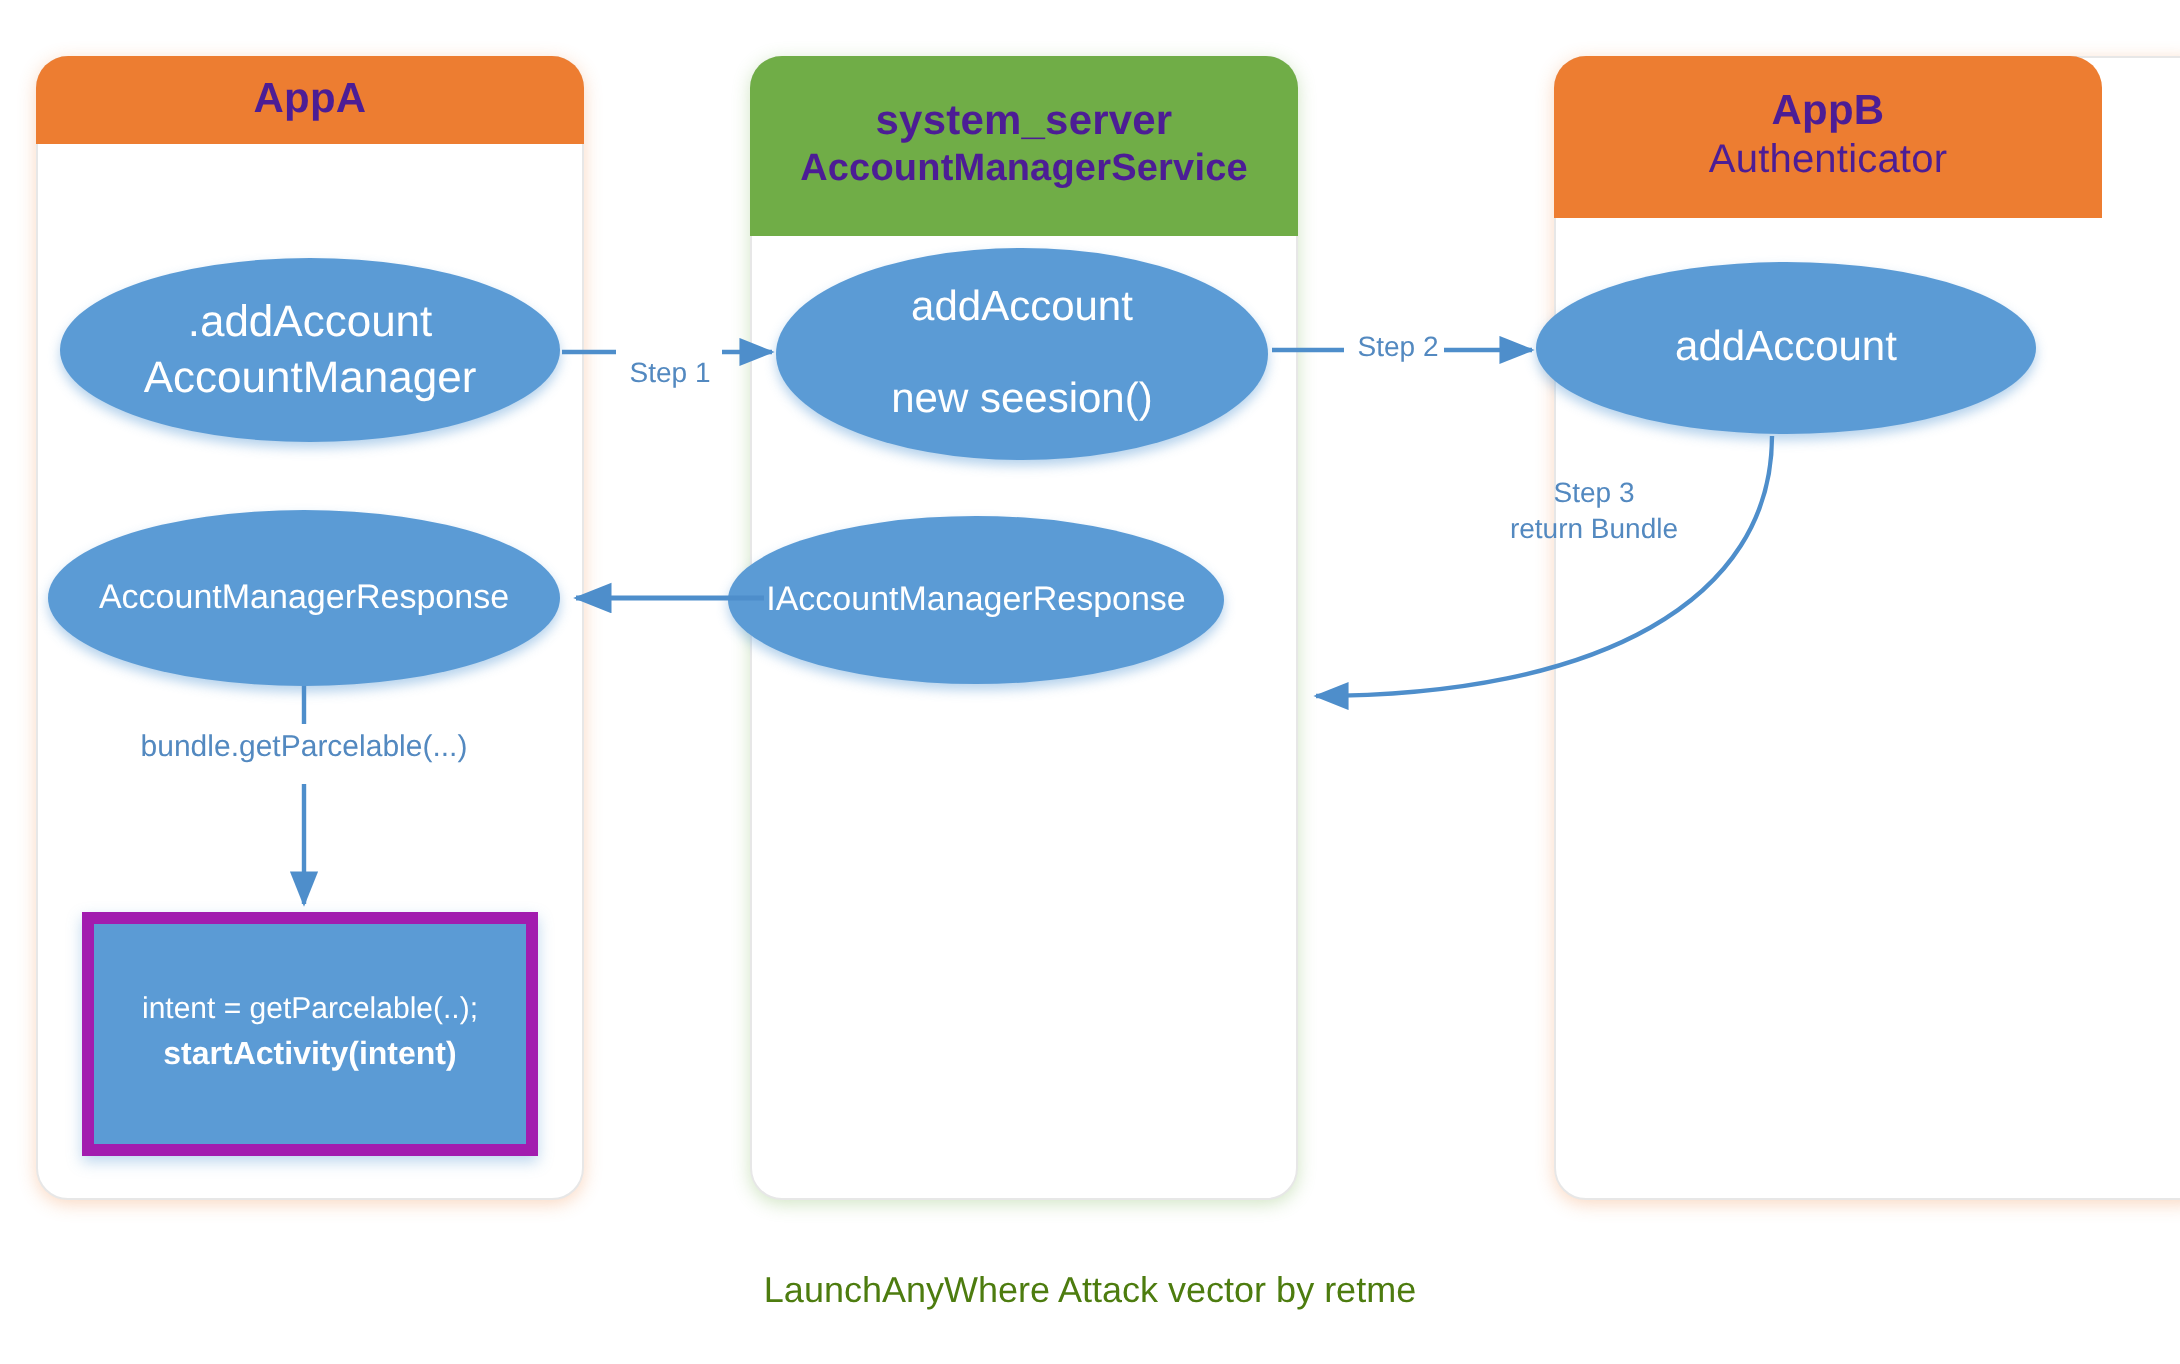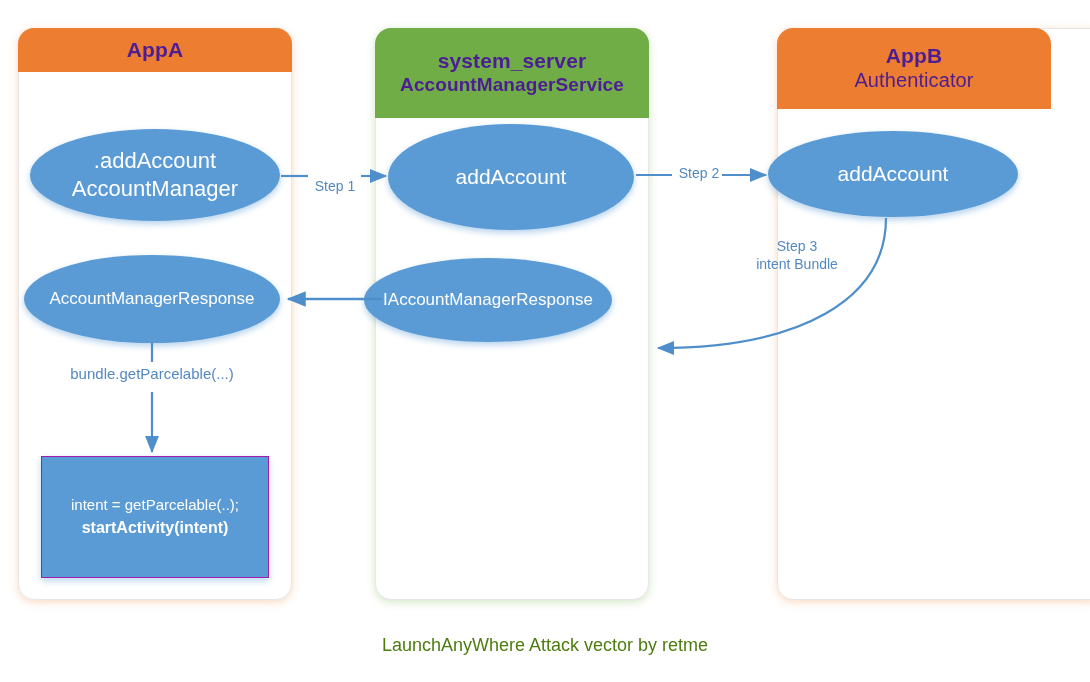--- a/index.html
+++ b/index.html
@@ -81,21 +81,21 @@
   .sz-md   { font-size: 21px; }
   .sz-sm   { font-size: 17px; }
   .gap-1 .line + .line { margin-top: 2px; }
   .gap-2 .line + .line { margin-top: 22px; }
 
   
   .code-box {
     position: absolute;
     box-sizing: border-box;
     background: #5B9BD5;
-    border: 1px solid #a21caf;
+    border: 6px solid #a21caf;
     color: #ffffff;
     display: flex;
     flex-direction: column;
     align-items: center;
     justify-content: center;
     text-align: center;
     box-shadow: 0 3px 7px rgba(91,155,213,0.40);
   }
   .code-box .code-line { font-size: 15px; line-height: 1.5; }
   .code-box .code-line.bold { font-weight: bold; font-size: 16px; }
@@ -150,20 +150,21 @@
     <span class="line">.addAccount</span>
     <span class="line">AccountManager</span>
   </div>
 
   <div class="node-ellipse sz-sm" style="left:24px; top:255px; width:256px; height:88px;">
     <span class="line">AccountManagerResponse</span>
   </div>
 
   <div class="node-ellipse sz-md gap-2" style="left:388px; top:124px; width:246px; height:106px;">
     <span class="line">addAccount</span>
+    <span class="line">new seesion()</span>
   </div>
 
   <div class="node-ellipse sz-sm" style="left:364px; top:258px; width:248px; height:84px;">
     <span class="line">IAccountManagerResponse</span>
   </div>
 
   <div class="node-ellipse sz-md" style="left:768px; top:131px; width:250px; height:86px;">
     <span class="line">addAccount</span>
   </div>
 
@@ -202,21 +203,21 @@
   <div class="label step" style="left:304px; top:178px; width:62px;">
     <span>Step 1</span>
   </div>
 
   <div class="label step" style="left:668px; top:165px; width:62px;">
     <span>Step 2</span>
   </div>
 
   <div class="label step" style="left:718px; top:238px; width:158px;">
     <span>Step 3</span><br>
-    <span>intent Bundle</span>
+    <span>return Bundle</span>
   </div>
 
   <div class="label callout" style="left:16px; top:364px; width:272px;">
     <span>bundle.getParcelable(...)</span>
   </div>
 
   <div class="label caption" style="left:295px; top:634px; width:500px;">
     <span>LaunchAnyWhere Attack vector by retme</span>
   </div>
 

